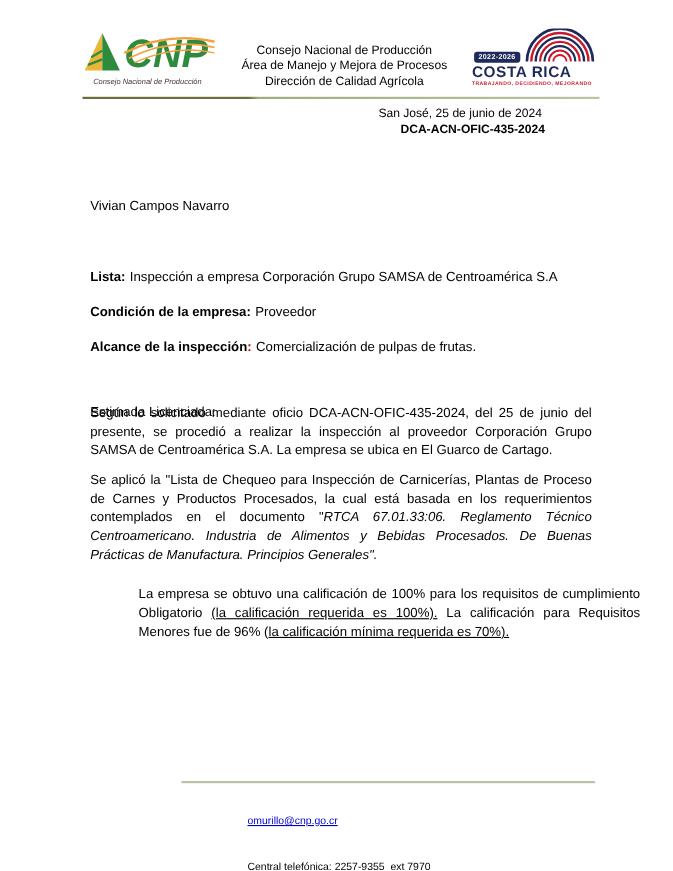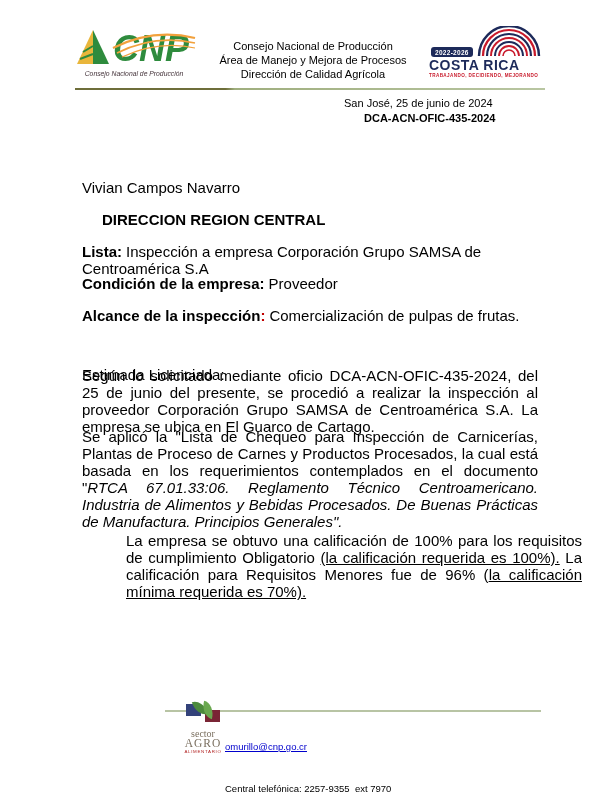--- a/index.html
+++ b/index.html
@@ -15,21 +15,21 @@
   .head-center{flex:1;text-align:center;font-size:11px;line-height:14px;padding-top:13px;}
   .cr-logo{width:116px;position:relative;font-family:"Liberation Sans",sans-serif;}
   .cr-badge{position:absolute;left:2px;top:21px;background:#1d2a5a;color:#fff;font-size:6.5px;font-weight:bold;
     padding:1.5px 4px;border-radius:3px;letter-spacing:.3px;}
   .cr-country{position:absolute;left:0;top:31px;width:116px;font-size:14px;font-weight:bold;color:#1d2a5a;letter-spacing:.5px;}
   .cr-slogan{position:absolute;left:0;top:47px;width:116px;font-size:4.6px;font-weight:bold;color:#c81a2b;letter-spacing:.4px;}
   .cr-arcs{position:absolute;right:2px;top:0;}
   .header-rule{position:absolute;left:75px;top:88px;width:470px;height:2px;
     background:linear-gradient(to right,#6e6e3a 0%,#6e6e3a 32%,#9fae7e 34%,#b9c6a2 100%);}
   
-  .block{position:absolute;left:82px;width:456px;font-size:15px;line-height:17px;}
+  .block{position:absolute;left:82px;width:456px;font-size:12px;line-height:17px;}
   .date-block{position:absolute;left:344px;top:96px;font-size:11px;line-height:14.5px;}
   .bold{font-weight:bold;padding-left:20px;}
   .italic{font-style:italic;}
   .ul{text-decoration:underline;}
   .red{color:#c00000;}
   .just{text-align:justify;}
   .lbl{font-weight:bold;}
   .val{margin-left:4px;}
   
   .footer-rule{position:absolute;left:165px;top:710px;width:376px;height:2px;background:#b8c4a4;}
@@ -91,21 +91,20 @@
   </div>
 
   <div class="header-rule"></div>
 
   <div class="date-block">
     <div>San José, 25 de junio de 2024</div>
     <div class="bold">DCA-ACN-OFIC-435-2024</div>
   </div>
 
   <div class="block" style="top:179px;">Vivian Campos Navarro</div>
-  <div class="block bold" style="top:211px;">DIRECCION REGION CENTRAL</div>
 
   <div class="block" style="top:243px;">
     <span class="lbl">Lista:</span><span class="val">Inspección a empresa Corporación Grupo SAMSA de Centroamérica S.A</span>
   </div>
   <div class="block" style="top:307px;">
     <span class="lbl">Alcance de la inspección</span><span class="lbl red">:</span><span class="val">Comercialización de pulpas de frutas.</span>
   </div>
   <div class="block" style="top:275px;">
     <span class="lbl">Condición de la empresa:</span><span class="val">Proveedor</span>
   </div>
@@ -117,31 +116,20 @@
   <div class="block just" style="top:428px;">
     <span>Se aplicó la "Lista de Chequeo para Inspección de Carnicerías, Plantas de Proceso de Carnes y Productos Procesados, la cual está basada en los requerimientos contemplados en el documento "</span><span class="italic">RTCA 67.01.33:06. Reglamento Técnico Centroamericano. Industria de Alimentos y Bebidas Procesados. De Buenas Prácticas de Manufactura. Principios Generales".</span>
   </div>
 
   <div class="block just" style="top:532px;margin-left:44px;">
     <span>La empresa se obtuvo una calificación de 100% para los requisitos de cumplimiento Obligatorio </span><span class="ul">(la calificación requerida es 100%).</span><span> La calificación para Requisitos Menores fue de 96% (</span><span class="ul">la calificación mínima requerida es 70%).</span>
   </div>
 
   <div class="footer-rule"></div>
 
-  <div class="agro-logo">
-    <div class="agro-mark">
-      <span class="q tl"></span>
-      <span class="q br"></span>
-      <span class="leaf l1"></span>
-      <span class="leaf l2"></span>
-    </div>
-    <div class="agro-word1">sector</div>
-    <div class="agro-word2">AGRO</div>
-    <div class="agro-word3">ALIMENTARIO</div>
-  </div>
 
   <div class="footer-text">
     <div><a class="email">omurillo@cnp.go.cr</a></div>
     <div>Central telefónica: 2257-9355  ext 7970</div>
     
   </div>
 
 </div>
 
 </body></html>

